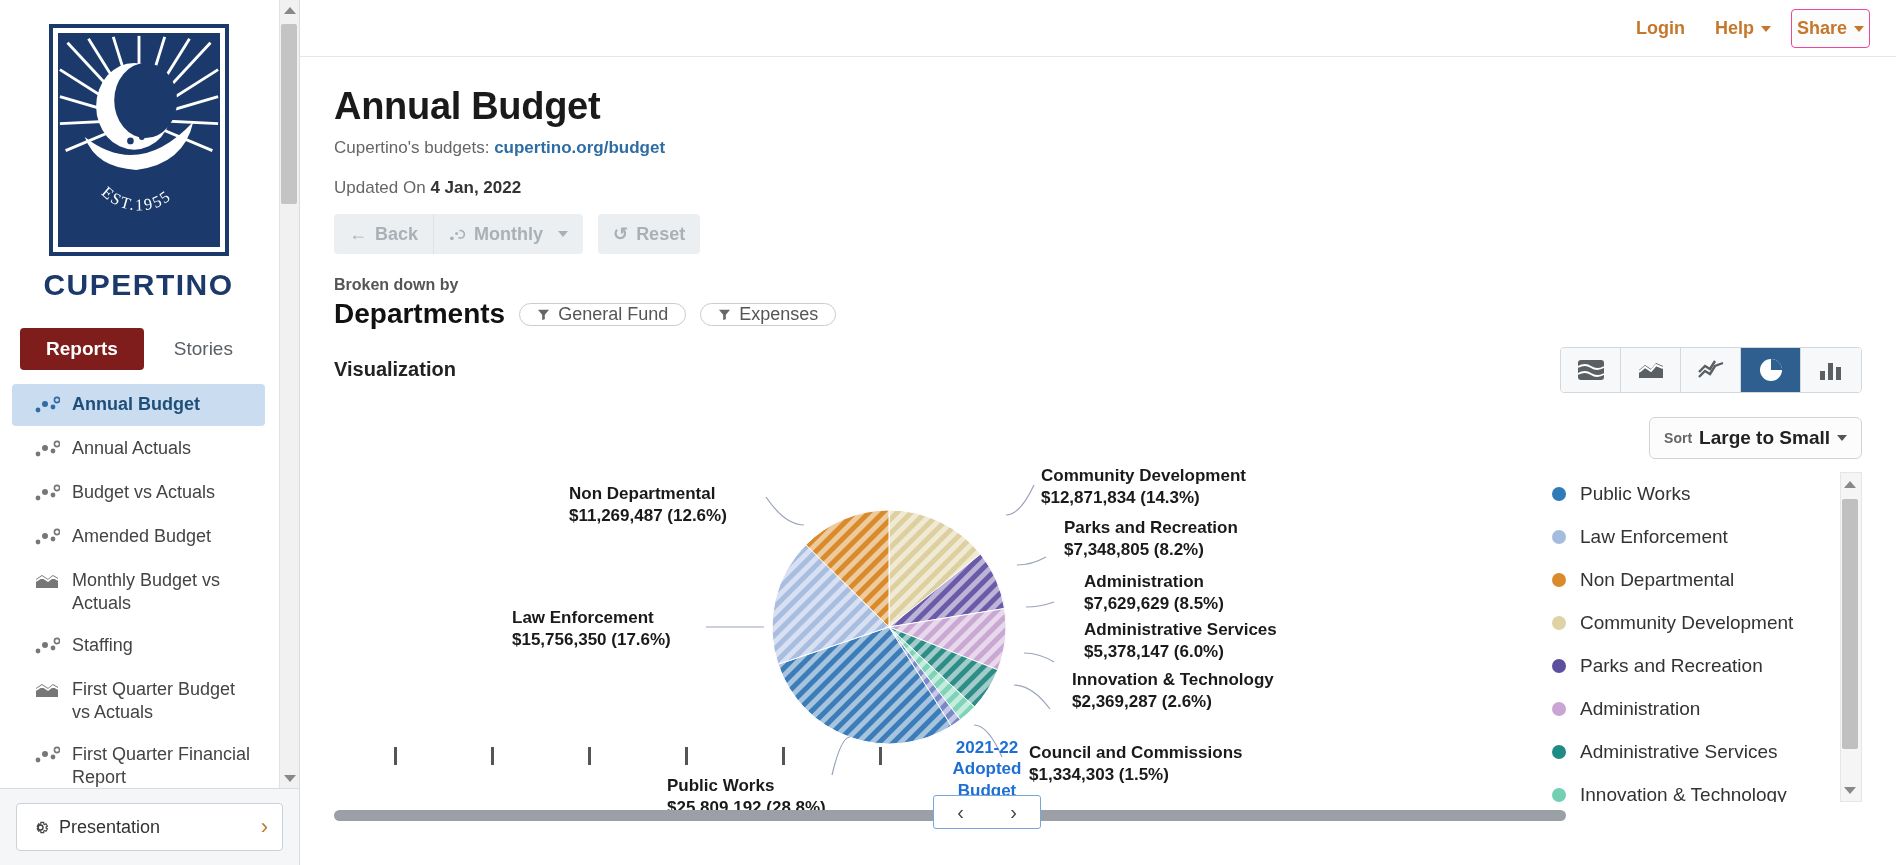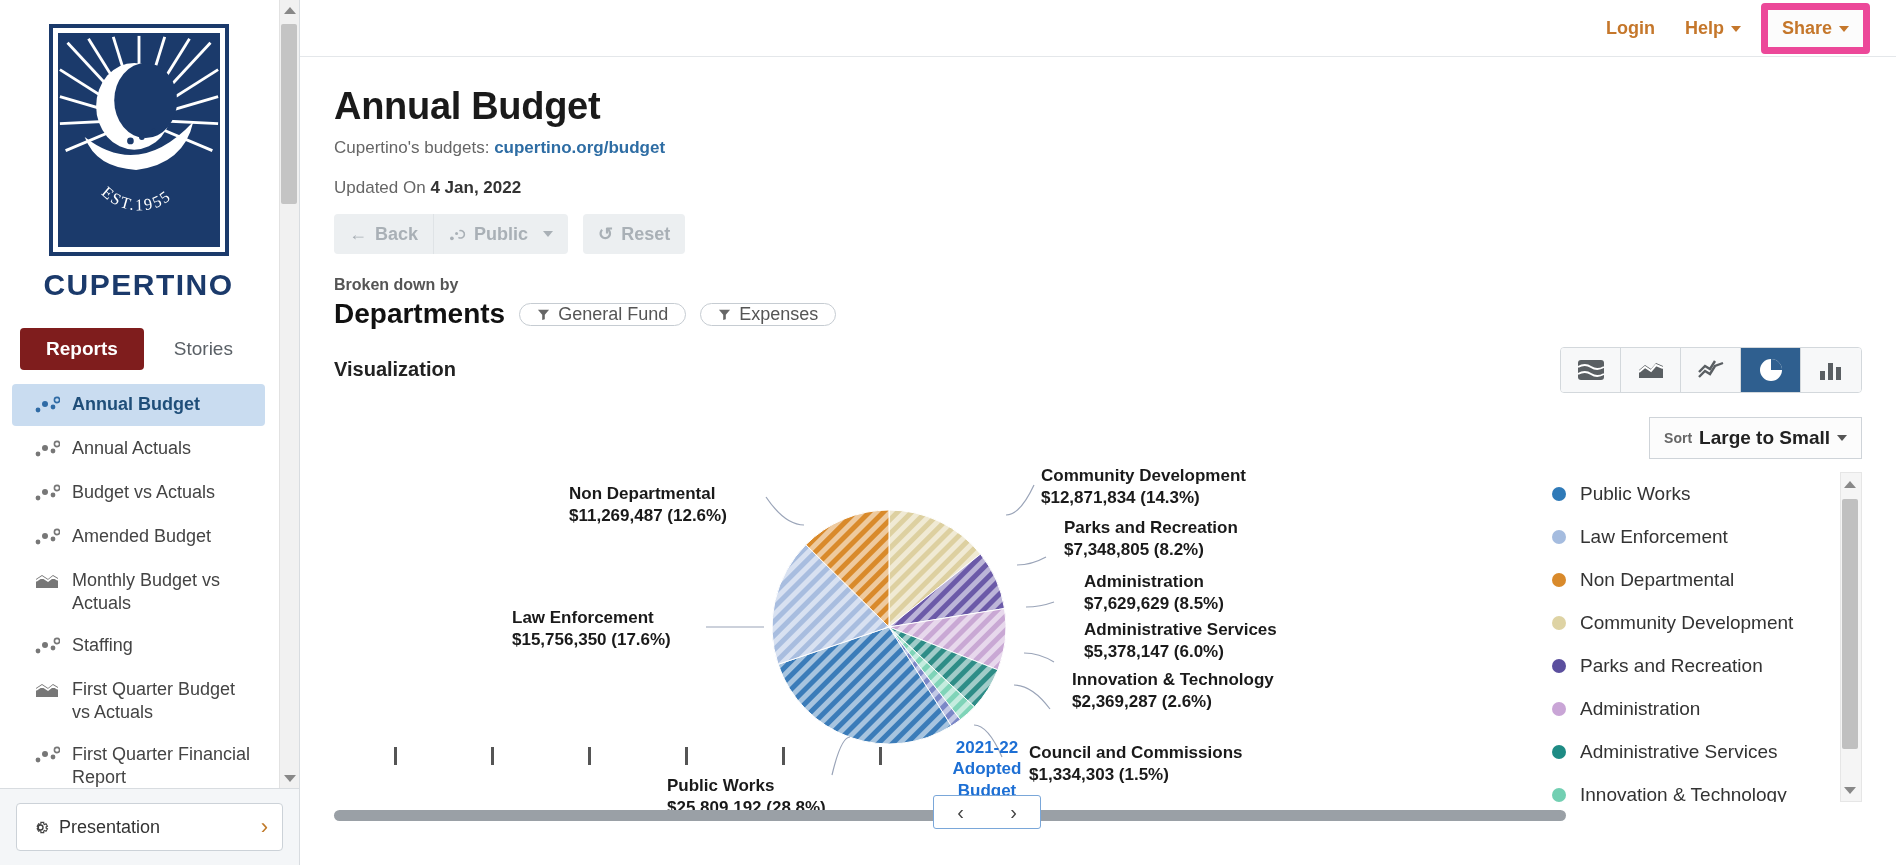--- a/index.html
+++ b/index.html
@@ -86,22 +86,22 @@
     height:57px; border-bottom:1px solid #e4e7ea;
     display:flex; align-items:center; justify-content:flex-end;
     gap:10px; padding:0 26px;
   }
   .top-link { font-size:18px; color:#c5772b; font-weight:bold; cursor:pointer; padding:6px 10px;}
   .caret { display:inline-block; width:0;height:0;
     border-left:5px solid transparent;border-right:5px solid transparent;
     border-top:6px solid #c5772b; margin-left:7px; vertical-align:middle;}
   .share-btn {
     font-size:18px; color:#c5772b; font-weight:bold;
-    border:7px solid #ec4899; border-radius:4px; background:#fcfcfc;
-    padding:8px 14px; cursor:pointer;
+    border:1px solid #ec4899; border-radius:4px; background:#fcfcfc;
+    padding:8px 5px; cursor:pointer;
   }
 
   #content { padding:28px 34px 0 34px; position:relative; height:808px; }
 
   h1.page-title { font-size:38px; font-weight:bold; margin:0 0 10px 0; color:#1a1a1a; letter-spacing:-0.3px;}
   .sub-line { font-size:17px; color:#666; margin-bottom:20px; }
   .sub-line a { color:#2e6da4; font-weight:bold; text-decoration:none; }
   .updated { font-size:17px; color:#666; margin-bottom:16px; }
   .updated b { color:#333; }
 
@@ -132,21 +132,21 @@
   }
   .ct-btn {
     width:60px; height:44px; background:#f7f8f9; border-right:1px solid #d3d8dc;
     display:flex; align-items:center; justify-content:center; cursor:pointer;
   }
   .ct-btn:last-child { border-right:none; }
   .ct-btn.active { background:#2f5f8f; }
 
   #sort-box {
     position:absolute; right:34px; top:360px;
-    border:1px solid #cfd4d9; border-radius:0; background:#fcfcfc;
+    border:1px solid #cfd4d9; border-radius:6px; background:#fcfcfc;
     padding:9px 14px; display:flex; align-items:center; gap:7px;
     font-size:19px; cursor:pointer; min-width:200px;
   }
   #sort-box .sort-lbl { font-size:14px; font-weight:bold; color:#666; }
   #sort-box .sort-val { font-weight:bold; color:#222; }
   #sort-box .caret2 { margin-left:auto; width:0;height:0;
     border-left:5px solid transparent;border-right:5px solid transparent;
     border-top:6px solid #555;}
 
   
@@ -355,21 +355,21 @@
       <div class="hbtn joined-l">
         <span>←</span>
         <span>Back</span>
       </div>
       <div class="hbtn joined-r">
         <svg width="17" height="15" viewBox="0 0 18 16">
           <circle cx="3" cy="12" r="2" fill="#a9b0b6"></circle>
           <circle cx="8" cy="7" r="1.6" fill="#a9b0b6"></circle>
           <path d="M11 4 a4 4 0 1 1 -1 7" fill="none" stroke="#a9b0b6" stroke-width="1.7"></path>
         </svg>
-        <span>Public</span>
+        <span>Monthly</span>
         <i class="caret" style="border-top-color:#a9b0b6"></i>
       </div>
       <div class="hbtn" style="margin-left:6px">
         <span>↺</span>
         <span>Reset</span>
       </div>
     </div>
 
     <div class="broken-label">Broken down by</div>
     <div class="broken-row">

